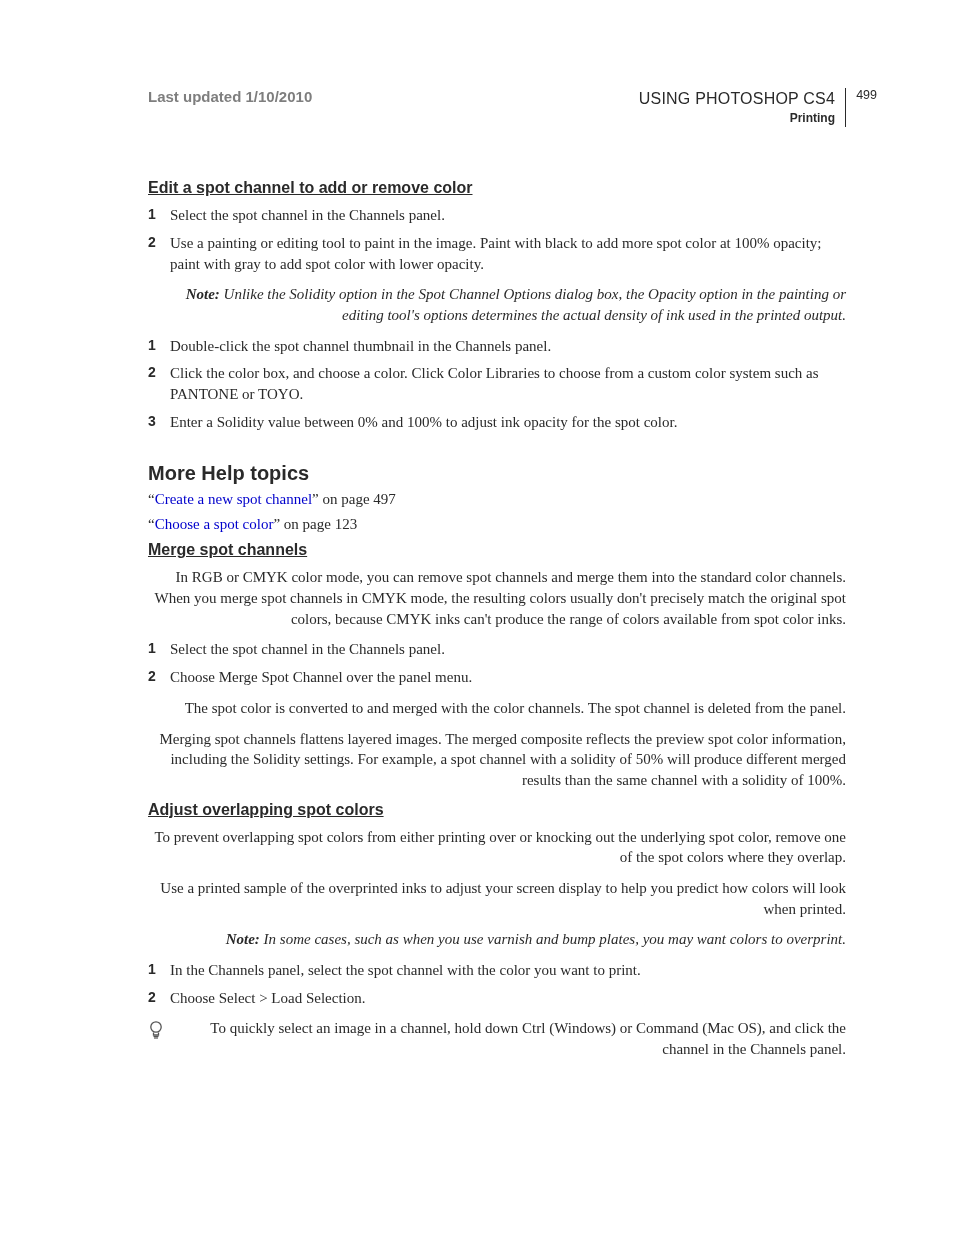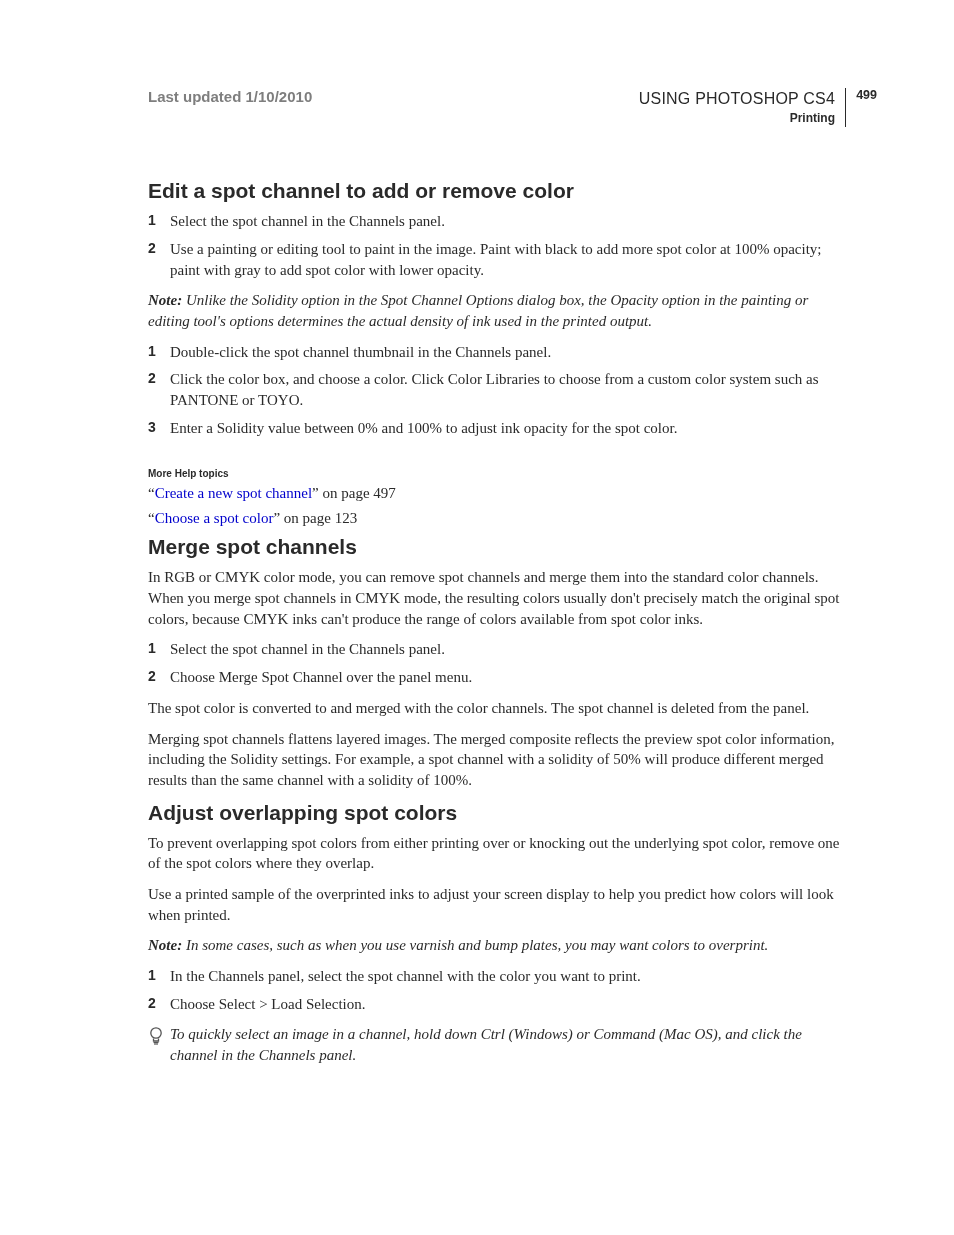--- a/index.html
+++ b/index.html
@@ -34,47 +34,49 @@
     color: #2a2a2a;
     padding-right: 10px;
     border-right: 1.5px solid #2a2a2a;
     line-height: 1.4;
     position: relative;
   }
   .page-num {
     position: absolute;
     right: -32px;
     top: -1px;
-    font-weight: 700;
+    font-weight: 400;
     font-size: 12.5px;
   }
   .doc-title { font-size: 16px; letter-spacing: 0.2px; }
   .doc-section { font-weight: 700; font-size: 12px; }
   h2.section-head {
     font-family: "Myriad Pro", "Segoe UI", Arial, sans-serif;
     font-weight: 700;
-    font-size: 21px;
+    font-size: 16px;
     margin: 0 0 8px 0;
     color: #2a2a2a;
+    text-decoration: underline;
   }
   .spacer-top { margin-top: 40px; }
   .body-text, .note-text, .tip-text {
     font-size: 15px;
     line-height: 1.38;
     margin: 0 0 10px 0;
+    text-align: right;
   }
   .note-text { font-style: italic; }
   .note-label { font-weight: 700; }
   .tip-block {
     display: flex;
     align-items: flex-start;
     gap: 6px;
     margin-top: 6px;
   }
-  .tip-text { font-style: italic; margin-bottom: 8px; }
+  .tip-text { margin-bottom: 8px; }
   ol.steps {
     list-style: none;
     padding: 0;
     margin: 0 0 10px 0;
     counter-reset: step;
   }
   ol.steps > li {
     counter-increment: step;
     position: relative;
     padding-left: 22px;
@@ -87,21 +89,21 @@
     position: absolute;
     left: 0;
     top: 0;
     font-family: "Myriad Pro", "Segoe UI", Arial, sans-serif;
     font-weight: 700;
     font-size: 14px;
   }
   .subhead {
     font-family: "Myriad Pro", "Segoe UI", Arial, sans-serif;
     font-weight: 700;
-    font-size: 10px;
+    font-size: 20px;
     margin: 30px 0 6px 0;
   }
   .help-link {
     font-size: 15px;
     margin: 0 0 8px 0;
   }
   .help-link a {
     color: #0000cc;
     text-decoration: none;
   }

